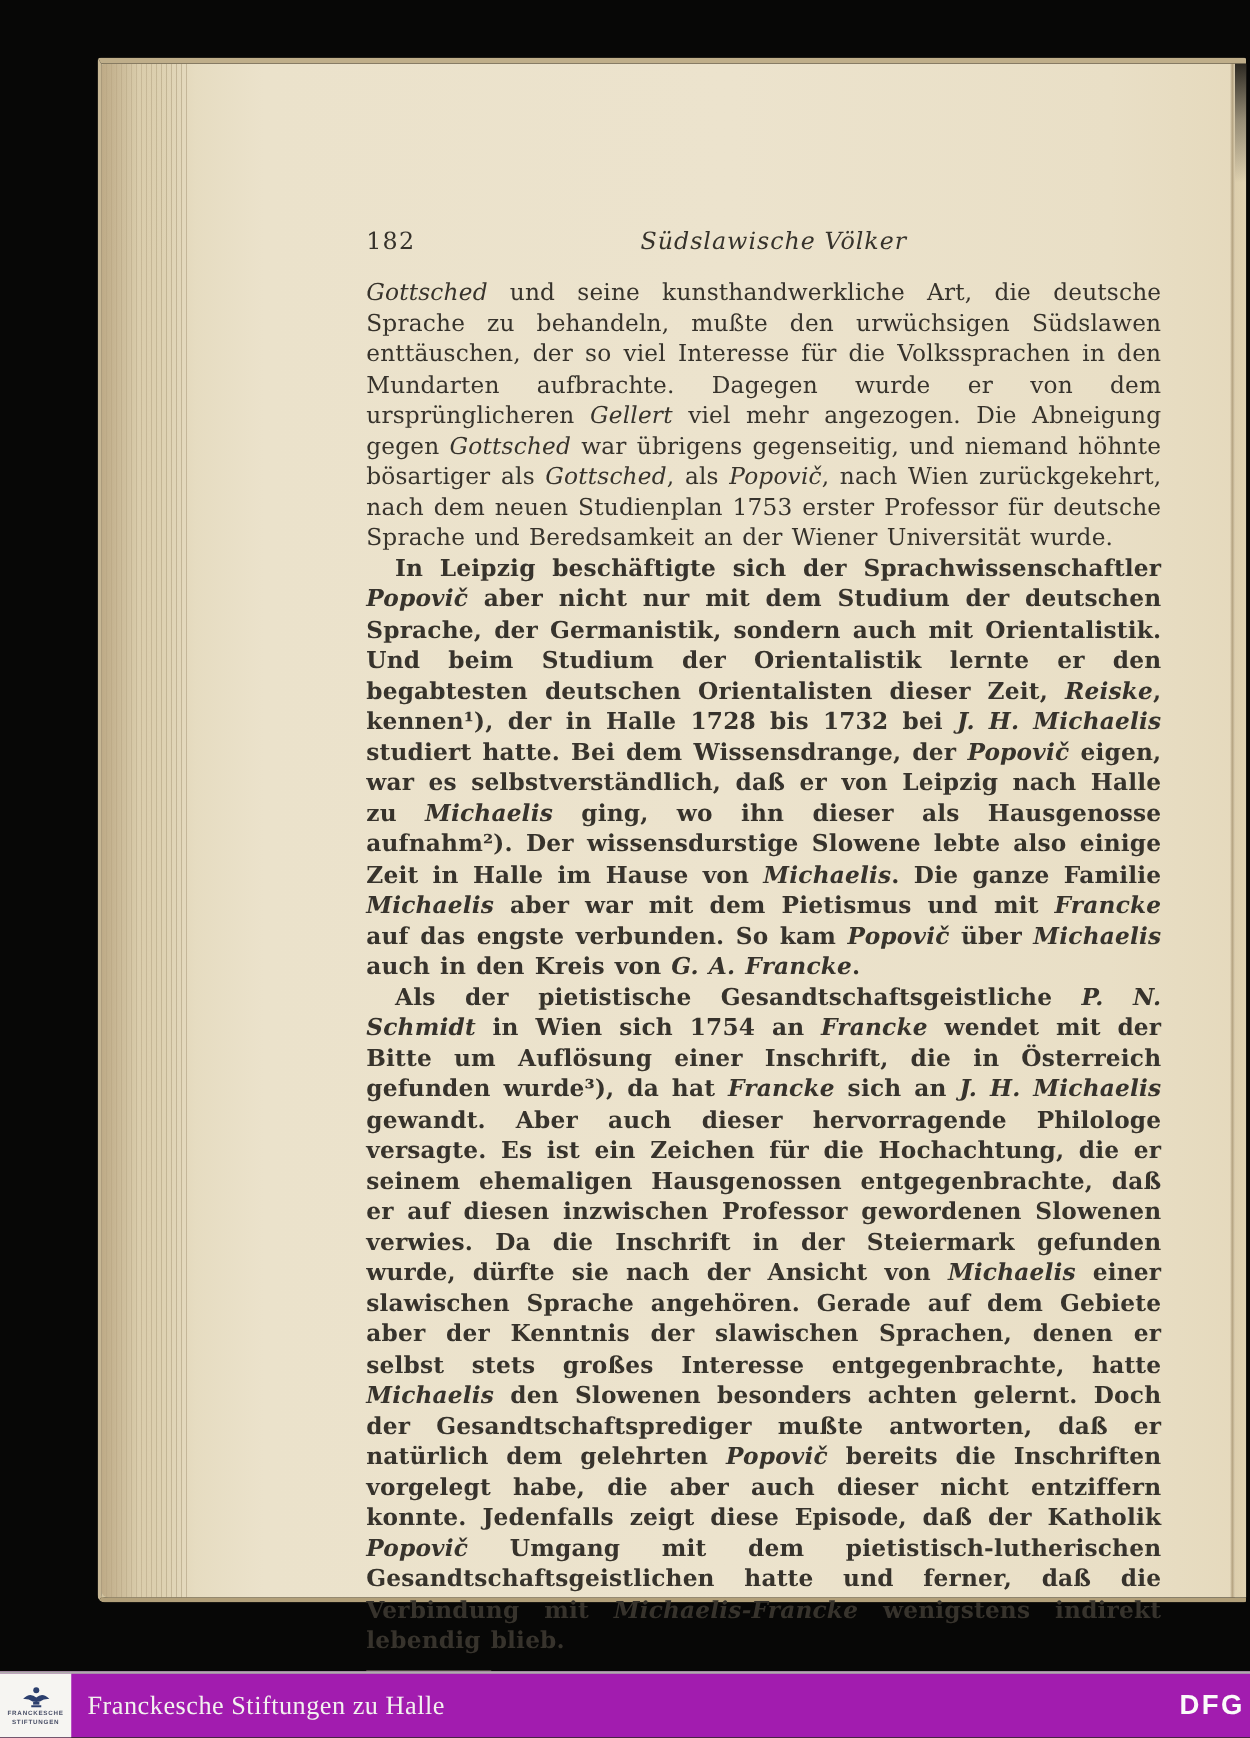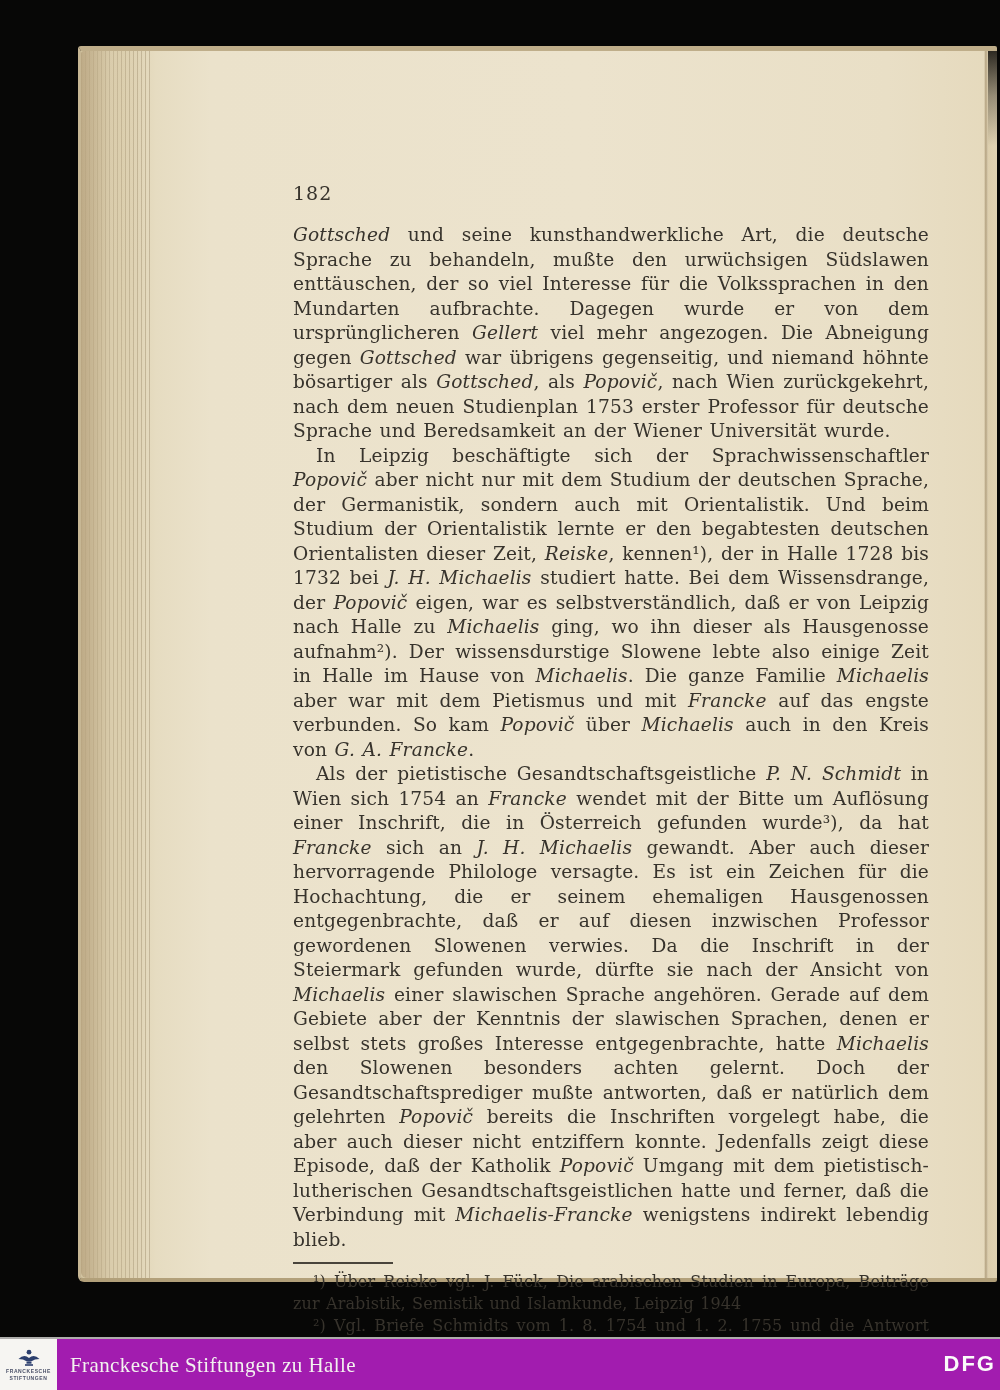--- a/index.html
+++ b/index.html
@@ -58,21 +58,21 @@
     letter-spacing: 0.8px;
     transform: translateX(-52px);
   }
   .body-text p.para {
     margin: 0;
     font-size: 18.6px; line-height: 24.5px;
     text-align: justify;
     letter-spacing: 0.15px; word-spacing: 1.4px;
     hyphens: auto; -webkit-hyphens: auto;
   }
-  .body-text p.para.indent { text-indent: 23px; }
+  .body-text p.para.indent { text-indent: 23px; font-weight: bold; }
   .body-text i { font-style: italic; }
 
   .footnote-rule {
     width: 100px; height: 0;
     border-top: 2px solid #49443b;
     margin: 10px 0 7px 0;
   }
   .footnotes p.footnote {
     margin: 0;
     font-size: 16px; line-height: 21.8px;
@@ -117,20 +117,21 @@
 <div class="scan-stage">
 
   <div class="book-page">
     <div class="page-stack-edges"></div>
     <div class="page-crease"></div>
     <div class="page-fold-right"></div>
 
     <div class="print-area">
       <div class="running-head">
         <span class="page-number">182</span>
+        <span class="running-title">Südslawische Völker</span>
       </div>
 
       <div class="body-text">
           <p class="para" lang="de"><i>Gottsched</i><span> und seine kunsthandwerkliche Art, die deutsche Sprache zu behandeln, mußte den urwüchsigen Südslawen enttäuschen, der so viel Interesse für die Volkssprachen in den Mundarten aufbrachte. Dagegen wurde er von dem ursprünglicheren </span><i>Gellert</i><span> viel mehr angezogen. Die Abneigung gegen </span><i>Gottsched</i><span> war übrigens gegenseitig, und niemand höhnte bösartiger als </span><i>Gottsched</i><span>, als </span><i>Popovič</i><span>, nach Wien zurückgekehrt, nach dem neuen Studienplan 1753 erster Professor für deutsche Sprache und Beredsamkeit an der Wiener Universität wurde.</span></p>
           <p class="para indent" lang="de"><span>In Leipzig beschäftigte sich der Sprachwissenschaftler </span><i>Popovič</i><span> aber nicht nur mit dem Studium der deutschen Sprache, der Germanistik, sondern auch mit Orientalistik. Und beim Studium der Orientalistik lernte er den begabtesten deutschen Orientalisten dieser Zeit, </span><i>Reiske</i><span>, kennen¹), der in Halle 1728 bis 1732 bei </span><i>J. H. Michaelis</i><span> studiert hatte. Bei dem Wissensdrange, der </span><i>Popovič</i><span> eigen, war es selbstverständlich, daß er von Leipzig nach Halle zu </span><i>Michaelis</i><span> ging, wo ihn dieser als Hausgenosse aufnahm²). Der wissensdurstige Slowene lebte also einige Zeit in Halle im Hause von </span><i>Michaelis</i><span>. Die ganze Familie </span><i>Michaelis</i><span> aber war mit dem Pietismus und mit </span><i>Francke</i><span> auf das engste verbunden. So kam </span><i>Popovič</i><span> über </span><i>Michaelis</i><span> auch in den Kreis von </span><i>G. A. Francke</i><span>.</span></p>
           <p class="para indent" lang="de"><span>Als der pietistische Gesandtschaftsgeistliche </span><i>P. N. Schmidt</i><span> in Wien sich 1754 an </span><i>Francke</i><span> wendet mit der Bitte um Auflösung einer Inschrift, die in Österreich gefunden wurde³), da hat </span><i>Francke</i><span> sich an </span><i>J. H. Michaelis</i><span> gewandt. Aber auch dieser hervorragende Philologe versagte. Es ist ein Zeichen für die Hochachtung, die er seinem ehemaligen Hausgenossen entgegenbrachte, daß er auf diesen inzwischen Professor gewordenen Slowenen verwies. Da die Inschrift in der Steiermark gefunden wurde, dürfte sie nach der Ansicht von </span><i>Michaelis</i><span> einer slawischen Sprache angehören. Gerade auf dem Gebiete aber der Kenntnis der slawischen Sprachen, denen er selbst stets großes Interesse entgegenbrachte, hatte </span><i>Michaelis</i><span> den Slowenen besonders achten gelernt. Doch der Gesandtschaftsprediger mußte antworten, daß er natürlich dem gelehrten </span><i>Popovič</i><span> bereits die Inschriften vorgelegt habe, die aber auch dieser nicht entziffern konnte. Jedenfalls zeigt diese Episode, daß der Katholik </span><i>Popovič</i><span> Umgang mit dem pietistisch-lutherischen Gesandtschaftsgeistlichen hatte und ferner, daß die Verbindung mit </span><i>Michaelis-Francke</i><span> wenigstens indirekt lebendig blieb.</span></p>
         </div>
 
       <div class="footnote-rule"></div>
 

